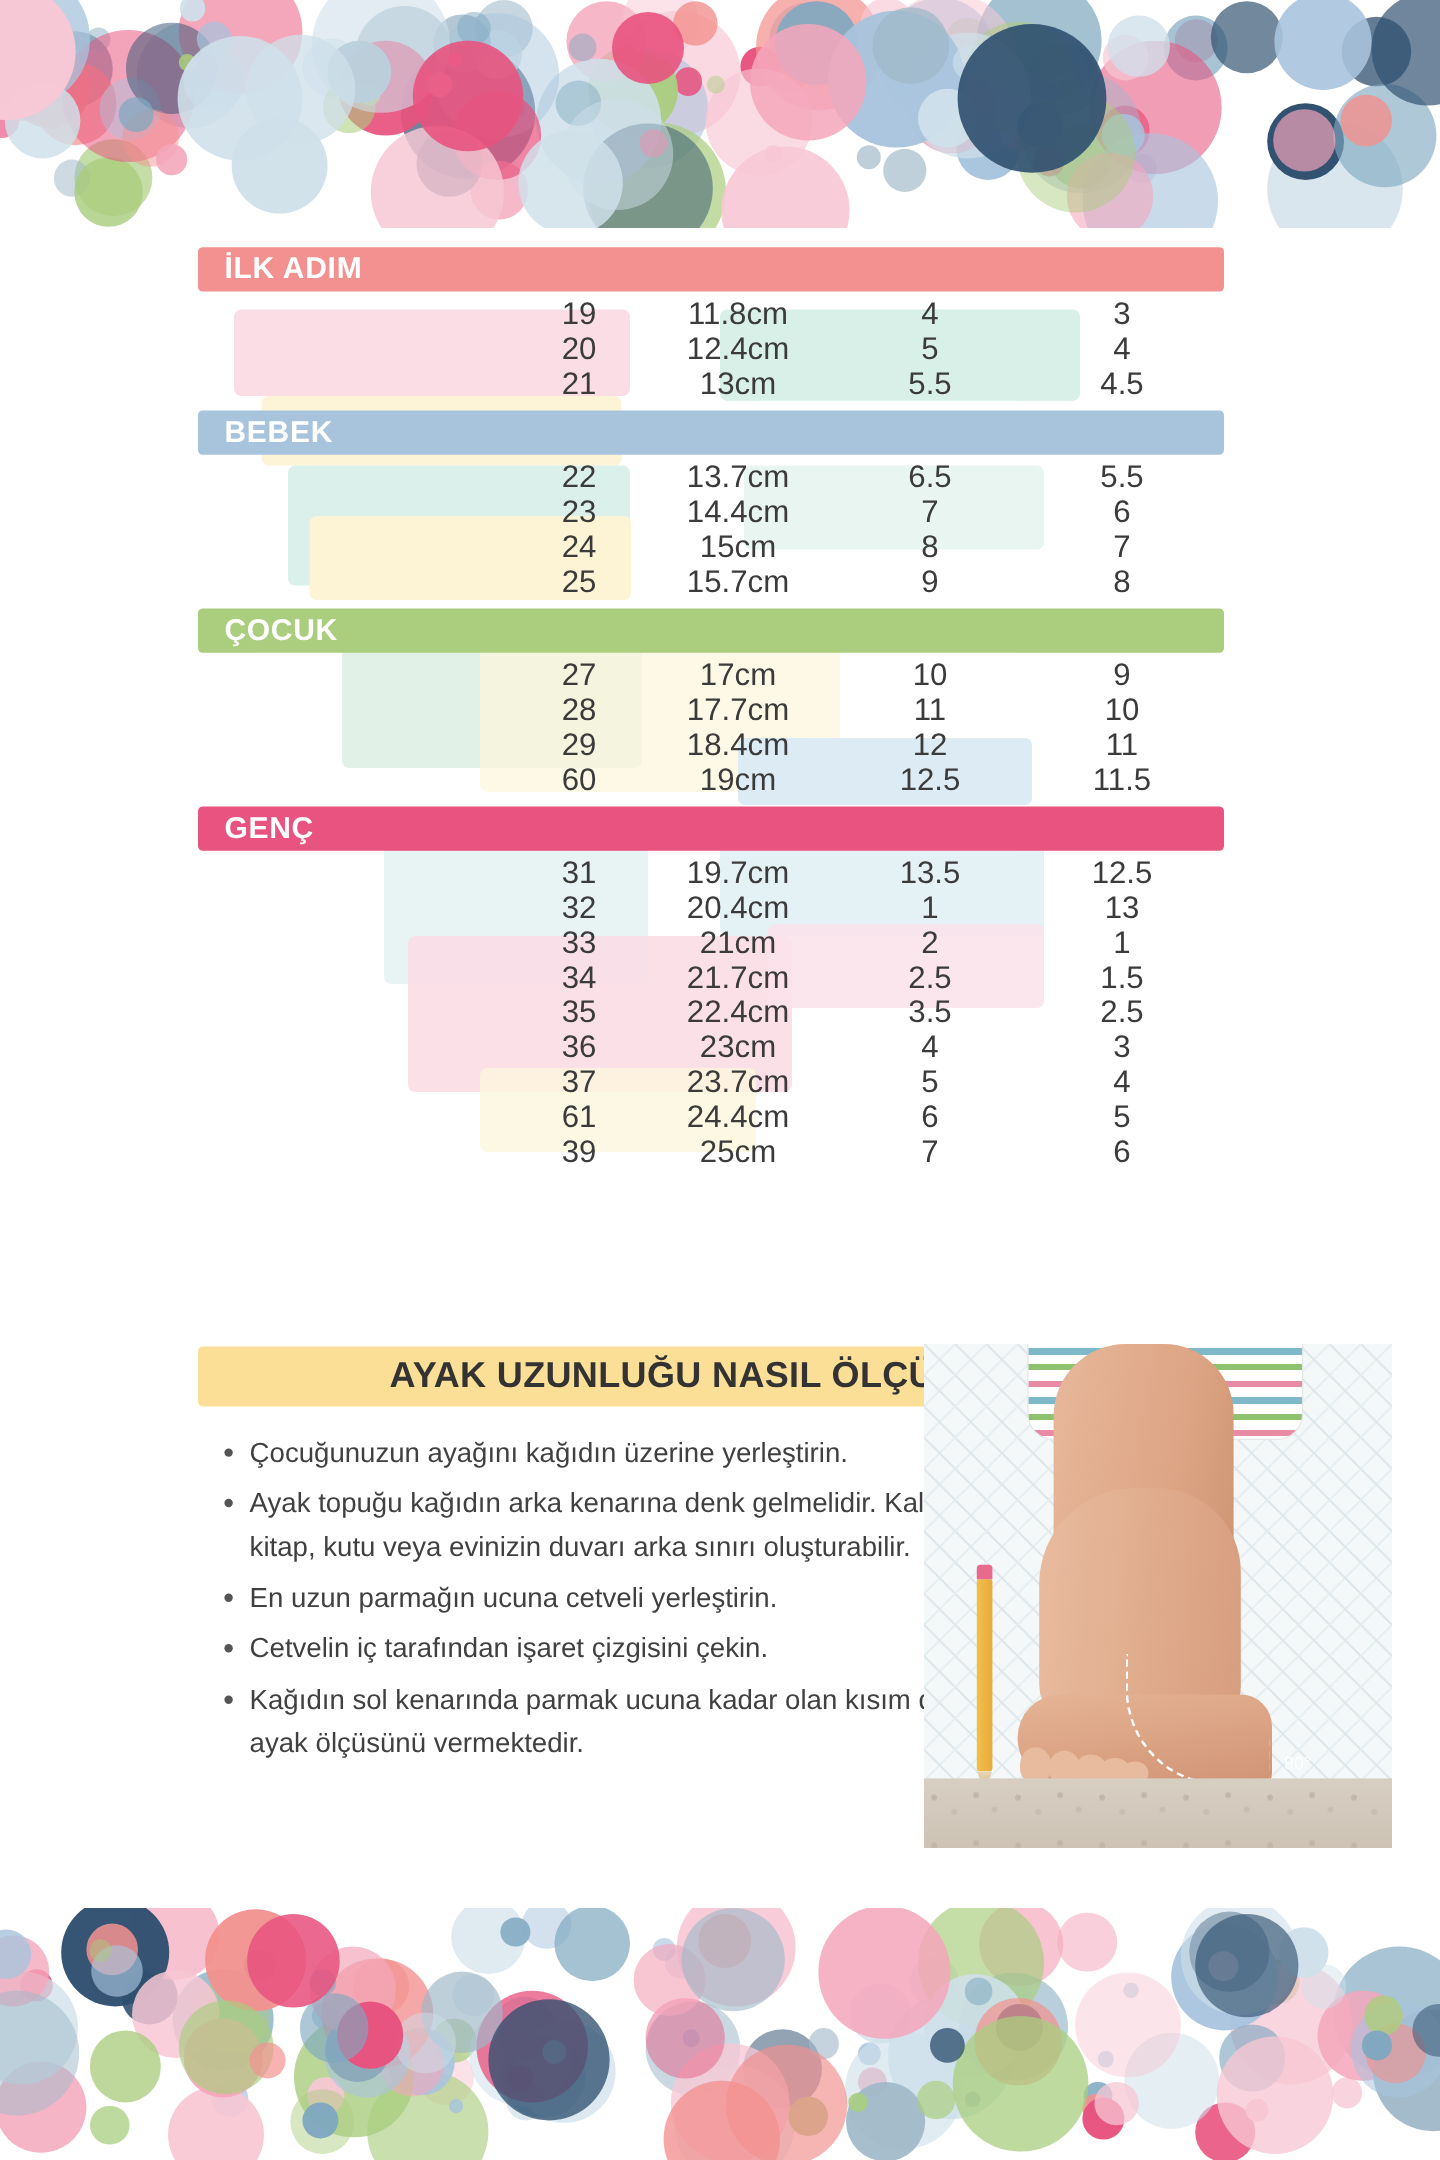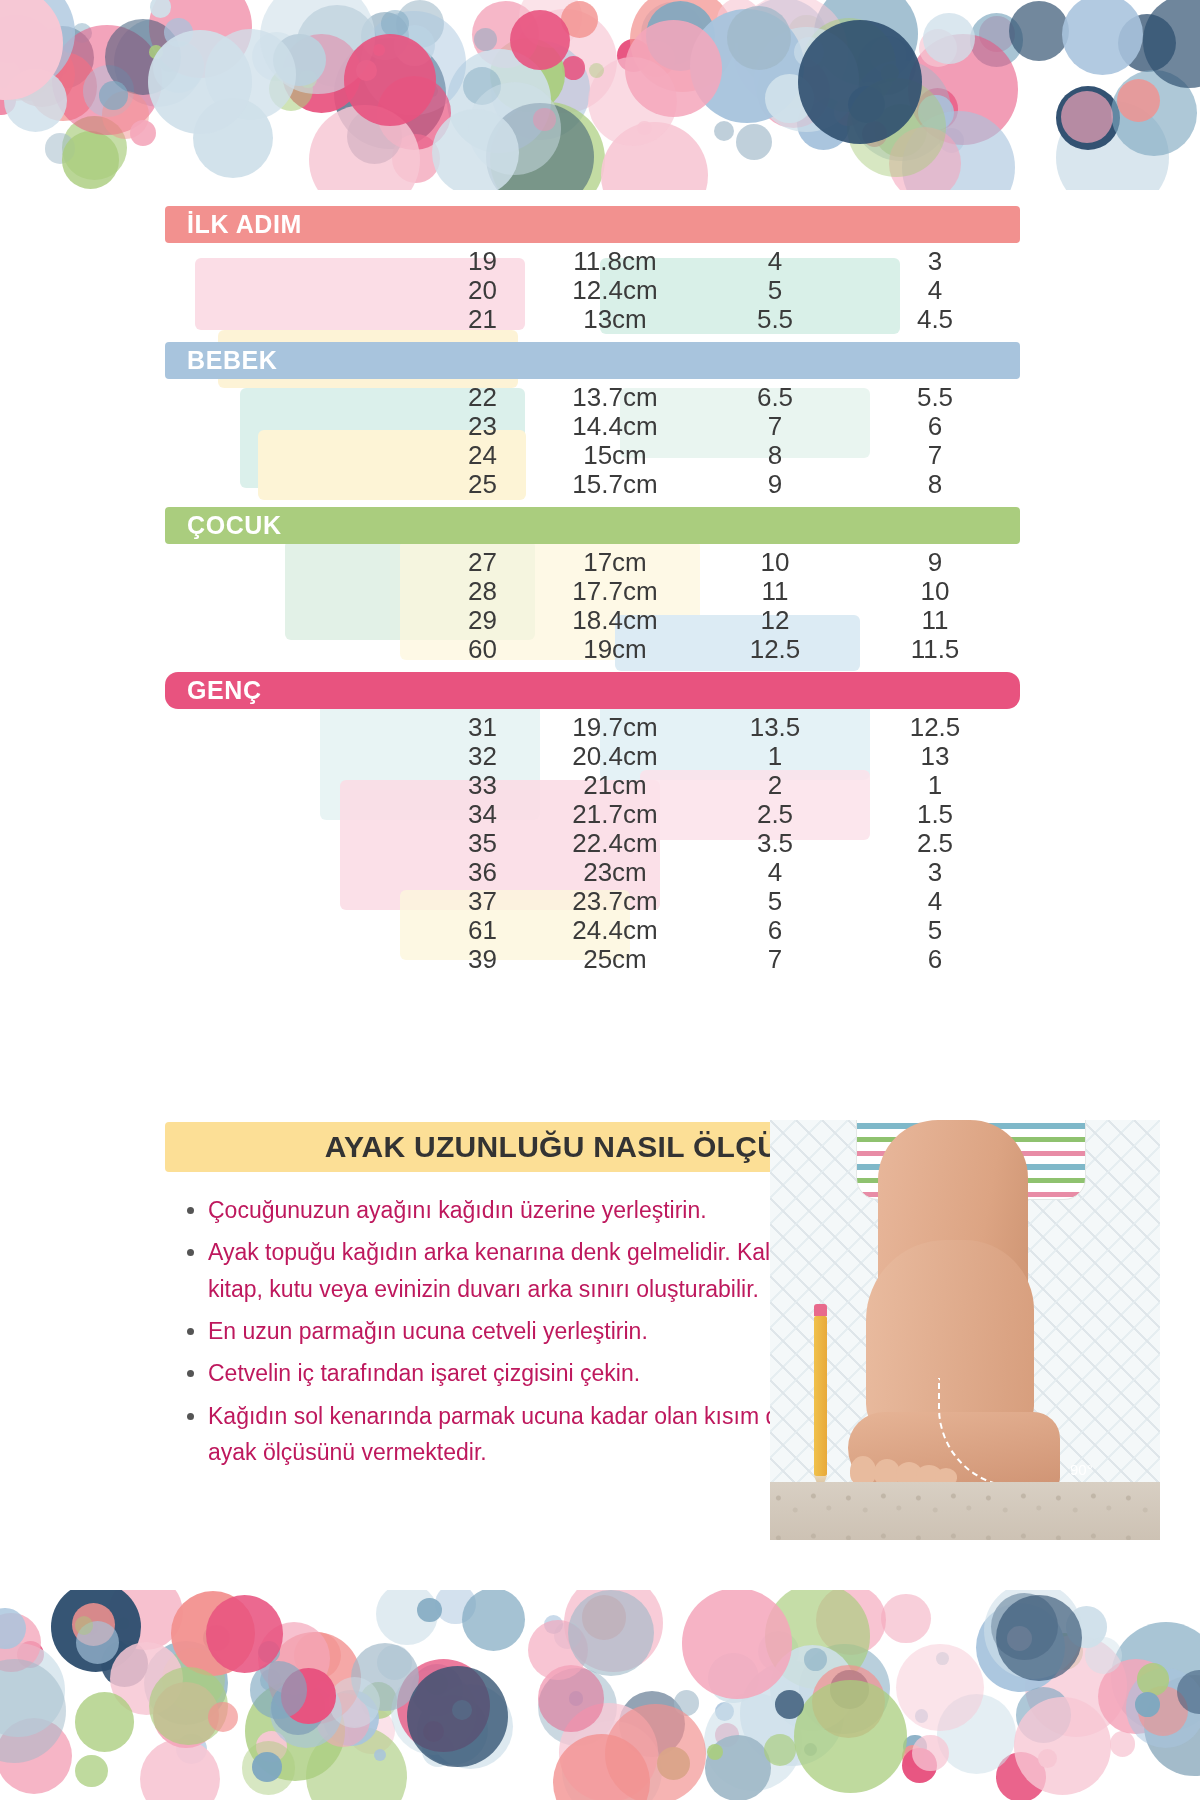--- a/index.html
+++ b/index.html
@@ -66,21 +66,21 @@
 
   
   .howto-bar {
     position:absolute; left:165px; top:1122px; width:855px; height:50px;
     background:#fcdf96; border-radius:4px;
     display:flex; align-items:center; justify-content:center;
     font-size:30px; font-weight:bold; color:#333; letter-spacing:.3px;
   }
   .howto-list {
     position:absolute; left:170px; top:1192px; width:680px;
-    font-size:23px; color:#be185d; line-height:1.58;
+    font-size:23px; color:#404040; line-height:1.58;
   }
   .howto-list li { margin-bottom:6px; }
   .howto-list ul { margin:0; padding-left:38px; }
   .howto-list ul li::marker { color:#555; }
 
   
   .photo {
     position:absolute; left:770px; top:1120px; width:390px; height:420px;
     overflow:hidden;
   }
@@ -380,21 +380,21 @@
             <div class="cell us">12</div>
             <div class="cell uk">11</div>
           </div>
           <div class="row">
             <div class="cell eu">60</div>
             <div class="cell cm">19cm</div>
             <div class="cell us">12.5</div>
             <div class="cell uk">11.5</div>
           </div>
         </div>
-        <div class="grp-bar magbar" style="background: rgb(232, 83, 127); border-radius: 13px;">
+        <div class="grp-bar magbar" style="background: rgb(232, 83, 127);">
           <span>GENÇ</span>
         </div>
         <div class="rows">
           <div class="row">
             <div class="cell eu">31</div>
             <div class="cell cm">19.7cm</div>
             <div class="cell us">13.5</div>
             <div class="cell uk">12.5</div>
           </div>
           <div class="row">

